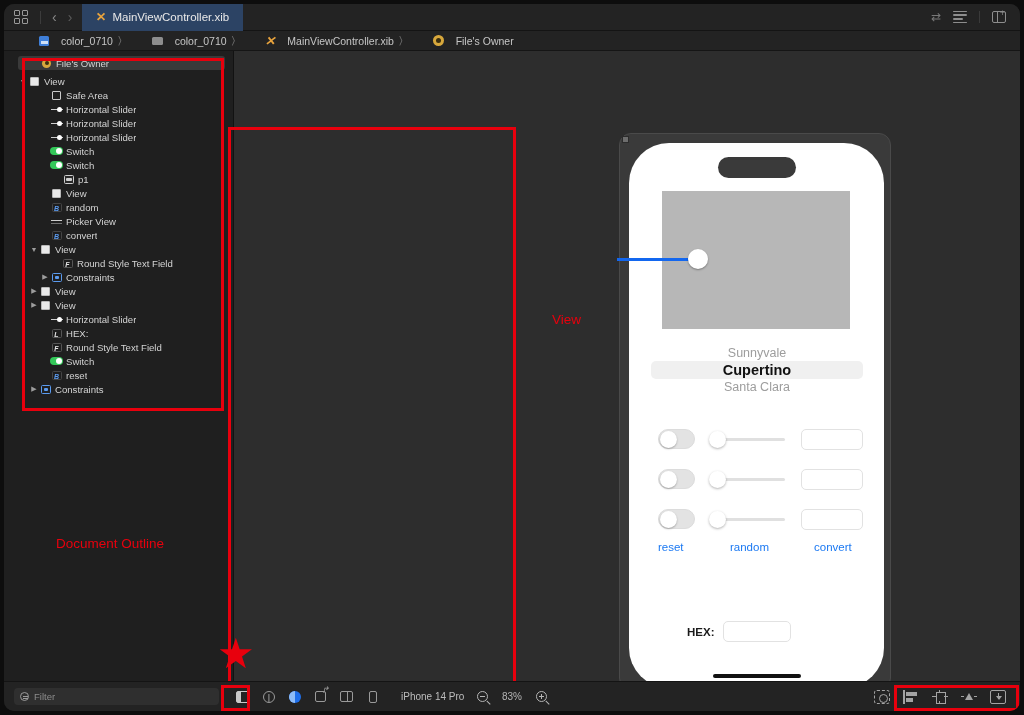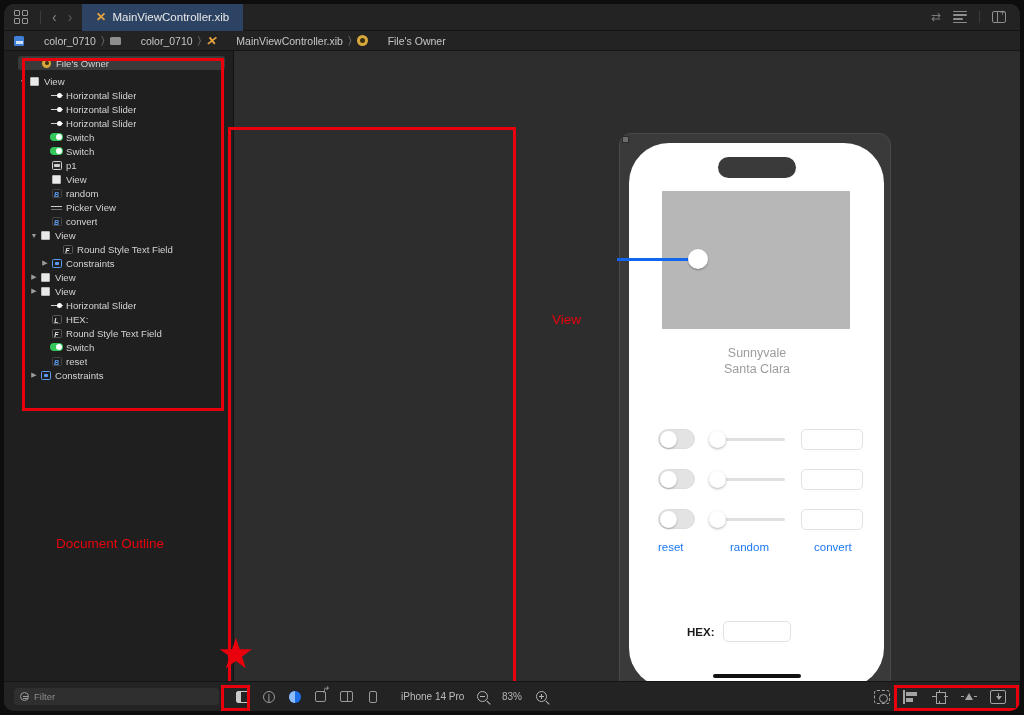--- a/index.html
+++ b/index.html
@@ -65,21 +65,21 @@
     height: 20px;
     background: #232323;
     display: flex; align-items: center;
     padding-left: 10px;
     gap: 5px;
     font-size: 10.5px;
     color: #c6c6c6;
     flex: 0 0 auto;
     border-bottom: 1px solid #151515;
   }
-  .bc-item { display: flex; align-items: center; gap: 20px; }
+  .bc-item { display: flex; align-items: center; gap: 12px; margin-left: 25px; }
   .bc-sep { color: #6e6e6e; font-size: 11px; }
   .ic-proj { width:10px;height:10px;background:#3f7fd8;border-radius:1.5px;display:inline-block;position:relative;}
   .ic-proj::after{content:"";position:absolute;left:1.5px;top:5px;width:7px;height:3px;background:#cfe0f5;}
   .ic-folder { width:11px;height:8px;background:#8e8e8e;border-radius:1.5px;display:inline-block;}
   .ic-owner {
     width:11px;height:11px;border-radius:50%;background:#d8a83c;display:inline-block;position:relative;
   }
   .ic-owner::after{content:"";position:absolute;inset:3px;border-radius:50%;background:#3a2f10;}
 
   
@@ -353,20 +353,27 @@
           <div class="row" style="padding-left: 14px;">
             <span class="twisty">▼</span>
             <span class="ico">
               <i class="i-view"></i>
             </span>
             <span class="lbl">View</span>
           </div>
           <div class="row" style="padding-left: 36px;">
             <span class="twisty"></span>
             <span class="ico">
+              <i class="i-safe"></i>
+            </span>
+            <span class="lbl">Safe Area</span>
+          </div>
+          <div class="row" style="padding-left: 36px;">
+            <span class="twisty"></span>
+            <span class="ico">
               <i class="i-slider"></i>
             </span>
             <span class="lbl">Horizontal Slider</span>
           </div>
           <div class="row" style="padding-left: 36px;">
             <span class="twisty"></span>
             <span class="ico">
               <i class="i-slider"></i>
             </span>
             <span class="lbl">Horizontal Slider</span>
@@ -385,21 +392,21 @@
             </span>
             <span class="lbl">Switch</span>
           </div>
           <div class="row" style="padding-left: 36px;">
             <span class="twisty"></span>
             <span class="ico">
               <i class="i-switch"></i>
             </span>
             <span class="lbl">Switch</span>
           </div>
-          <div class="row" style="padding-left: 36px;">
+          <div class="row" style="padding-left: 48px;">
             <span class="twisty"></span>
             <span class="ico">
               <i class="i-img"></i>
             </span>
             <span class="lbl">p1</span>
           </div>
           <div class="row" style="padding-left: 36px;">
             <span class="twisty"></span>
             <span class="ico">
               <i class="i-view"></i>
@@ -518,20 +525,21 @@
 
       <div class="phone">
         <div class="notch"></div>
 
         <div class="img-box"></div>
         <div class="big-slider-line"></div>
         <div class="big-slider-knob"></div>
 
         <div class="picker">
           <div class="pk-row">Sunnyvale</div>
+          <div class="pk-row sel">Cupertino</div>
           <div class="pk-row">Santa Clara</div>
         </div>
 
         <div class="ctrl-grid">
           <div class="ctrl-row">
             <div class="sw"></div>
             <div class="sl"></div>
             <div class="sl-knob"></div>
             <div class="tf"></div>
           </div>

